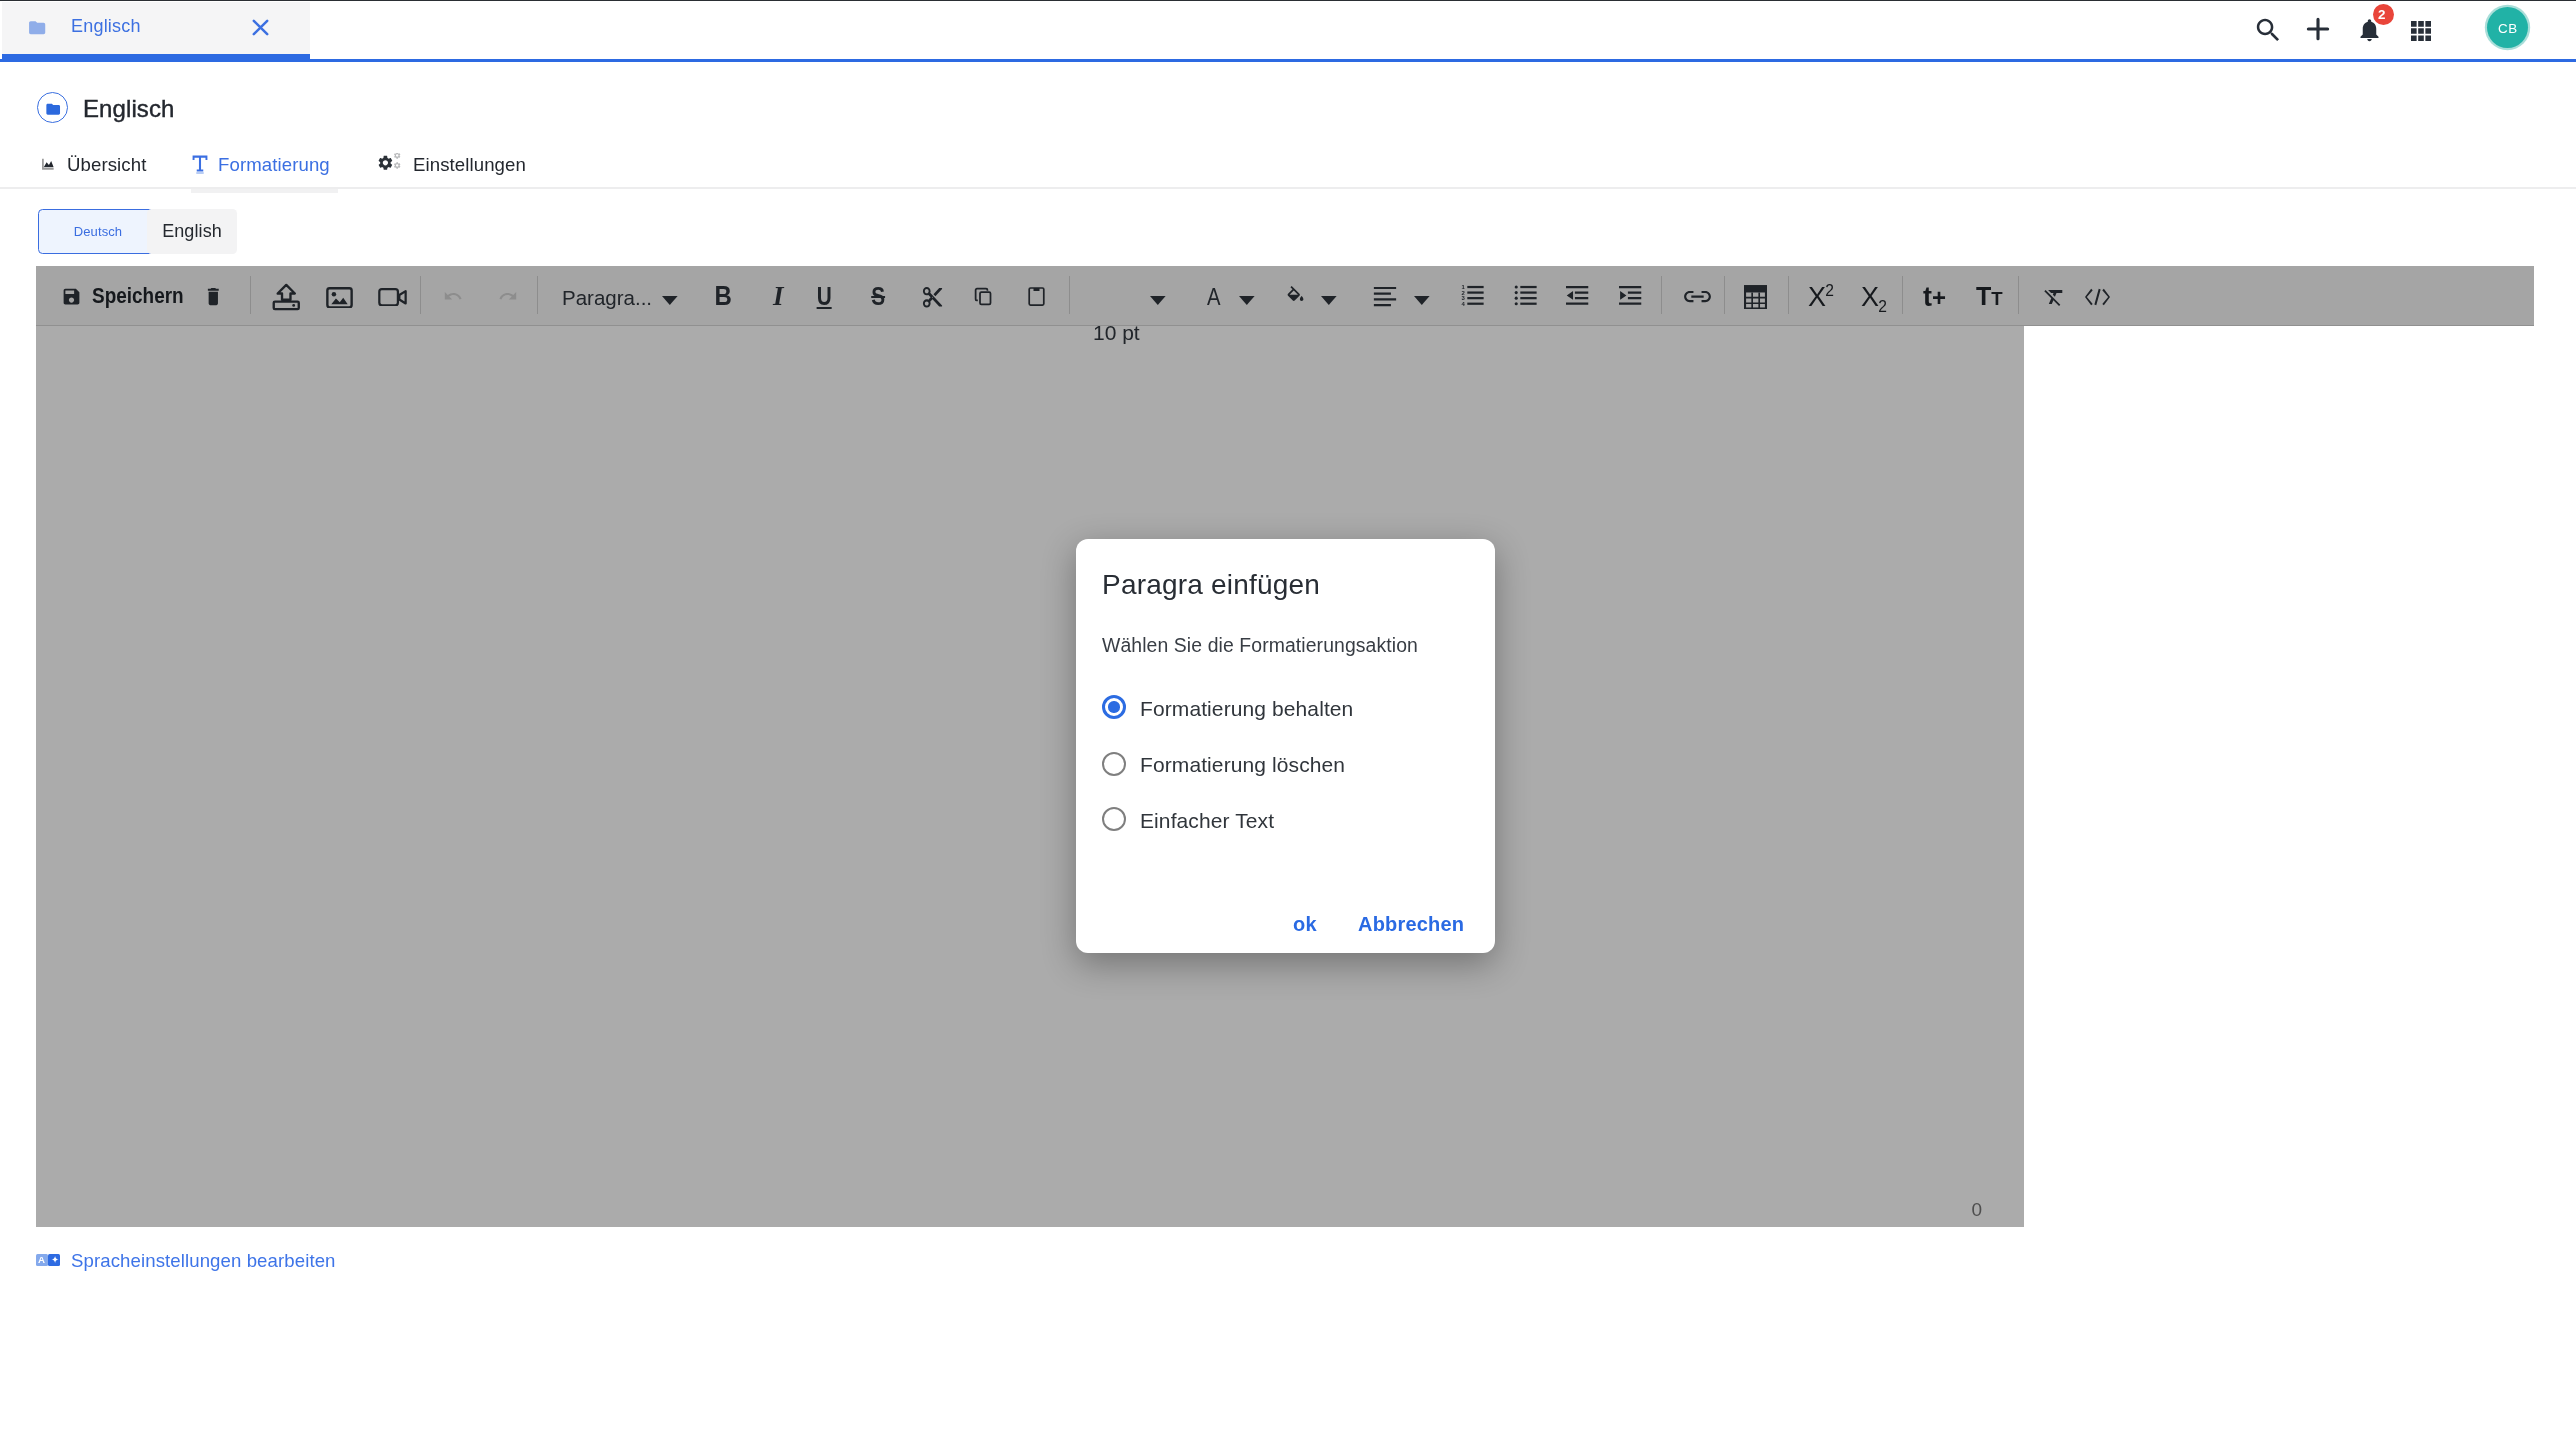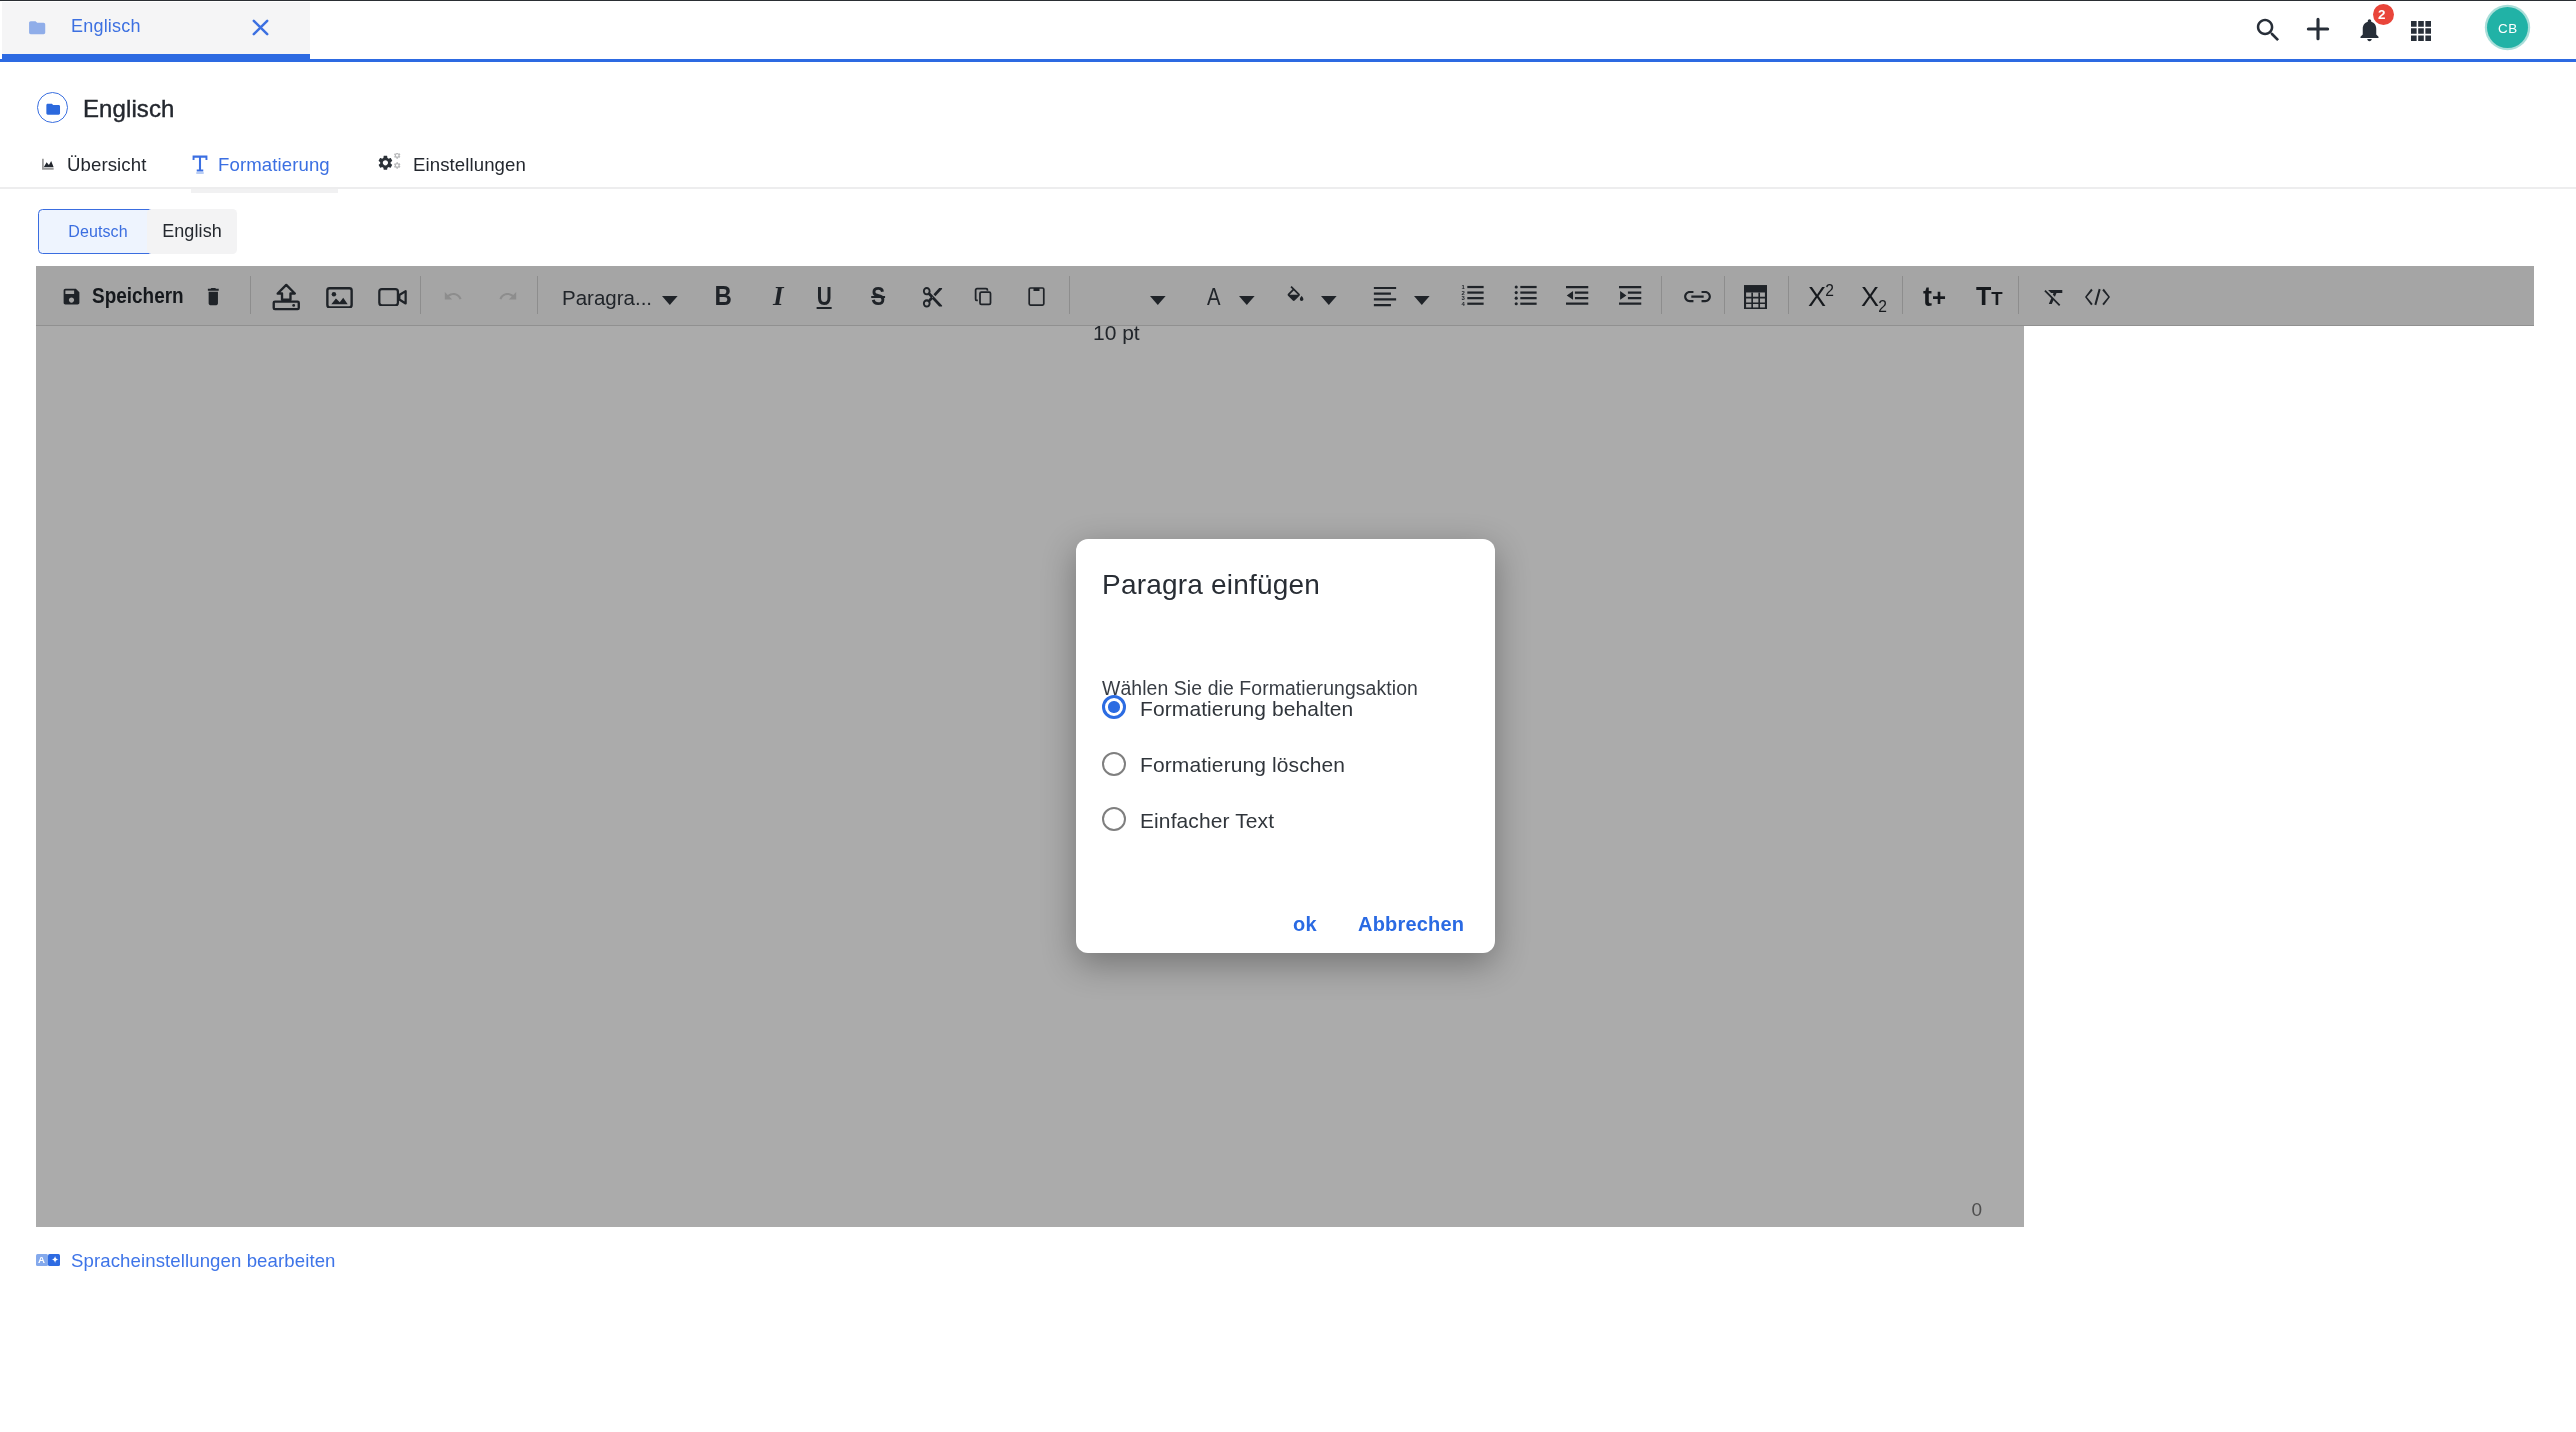--- a/index.html
+++ b/index.html
@@ -13,34 +13,34 @@
 #tabind { position:absolute; left:1.5px; top:54px; width:308px; height:7.4px; background:#2d6ae2; }
 
 #hcirc { position:absolute; left:37px; top:92px; width:31px; height:31px; border:1.5px solid #3a6fe0; border-radius:50%; background:#fff; }
 #h1 { position:absolute; left:83px; top:95px; font-size:24px; line-height:28px; font-weight:400; color:#23272e; -webkit-text-stroke:0.4px #23272e; letter-spacing:0.1px;}
 
 #pill { position:absolute; left:191px; top:188px; width:147px; height:4.5px; background:#f1f1f2; }
 #hairline { position:absolute; left:0; top:187px; width:2576px; height:2.2px; background:#ededee; }
 .navlab { position:absolute; top:154px; font-size:18.6px; font-weight:500; color:#23272e; letter-spacing:0.1px; }
 .navlab.blue { color:#3b6fe2; }
 
-#btnDe { position:absolute; left:38px; top:209px; width:120px; height:45px; border:1.1px solid #3a6de0; border-radius:4.5px; background:#eef4fe; color:#3a6de0; font-size:16px; text-align:center; line-height:43px; letter-spacing:0.1px;}
+#btnDe { position:absolute; left:38px; top:209px; width:120px; height:45px; border:1.1px solid #3a6de0; border-radius:4.5px; background:#eef4fe; color:#3a6de0; font-size:13px; text-align:center; line-height:43px; letter-spacing:0.1px;}
 #btnEn { position:absolute; left:147px; top:209px; width:90px; height:45px; border-radius:4.5px; background:#f3f3f4; color:#24282e; font-size:18px; text-align:center; line-height:45px; letter-spacing:0.1px;}
 
 #editor { position:absolute; left:36px; top:266px; width:1988px; height:961px; background:#ababab; }
 #etoolbar { position:absolute; left:0; top:0; width:2498px; height:60px; background:#a5a5a5; border-bottom:1.1px solid #909090; }
 .sep { position:absolute; top:10.4px; width:1.1px; height:38px; background:#8d8d8d; }
 #wcount { position:absolute; right:42px; top:933px; font-size:19px; color:#4e4e4e; }
 
 .tgly { position:absolute; color:#1f2328; font-weight:bold; font-size:25px; top:16.4px; transform-origin:center; }
 .tico { position:absolute; }
 
 #modal { position:absolute; left:1076px; top:539px; width:419px; height:414px; background:#fff; border-radius:12px; box-shadow:0 10.4px 34px rgba(0,0,0,0.32); }
 #mtitle { position:absolute; left:26px; top:30px; font-size:28px; color:#282d34; letter-spacing:0.2px; }
-#msub { position:absolute; left:26px; top:95px; font-size:19.4px; color:#383d44; letter-spacing:0.1px;margin-top:43px; }
+#msub { position:absolute; left:26px; top:95px; font-size:19.4px; color:#383d44; letter-spacing:0.1px; }
 .radio { position:absolute; left:26px; width:24px; height:24px; border-radius:50%; }
 .radio.on { border:3px solid #2c6ce2; }
 .radio.on::after { content:""; position:absolute; left:3.4px; top:3.4px; width:11.2px; height:11.2px; border-radius:50%; background:#2c6ce2; }
 .radio.off { border:2.6px solid #7f7f7f; }
 .rlabel { position:absolute; left:64px; font-size:21px; color:#30353b; letter-spacing:0.1px; }
 .mbtn { position:absolute; font-size:20px; font-weight:bold; color:#2a6ae3; letter-spacing:0.2px; }
 
 #langlink { position:absolute; left:71px; top:1250px; font-size:18.6px; color:#3e74e8; letter-spacing:0.1px; }
 </style>
 </head>

